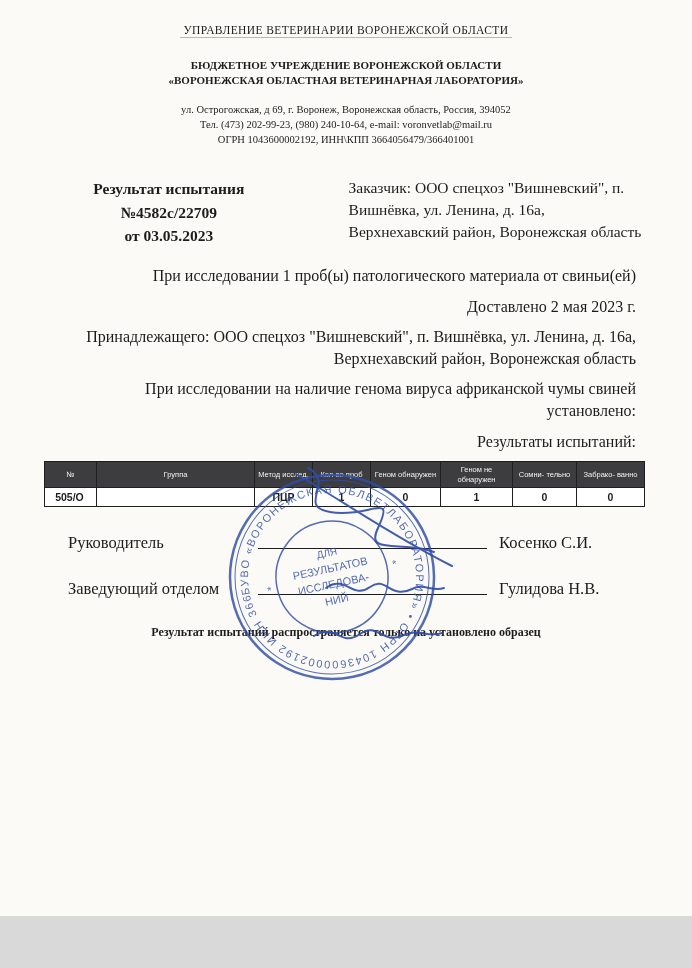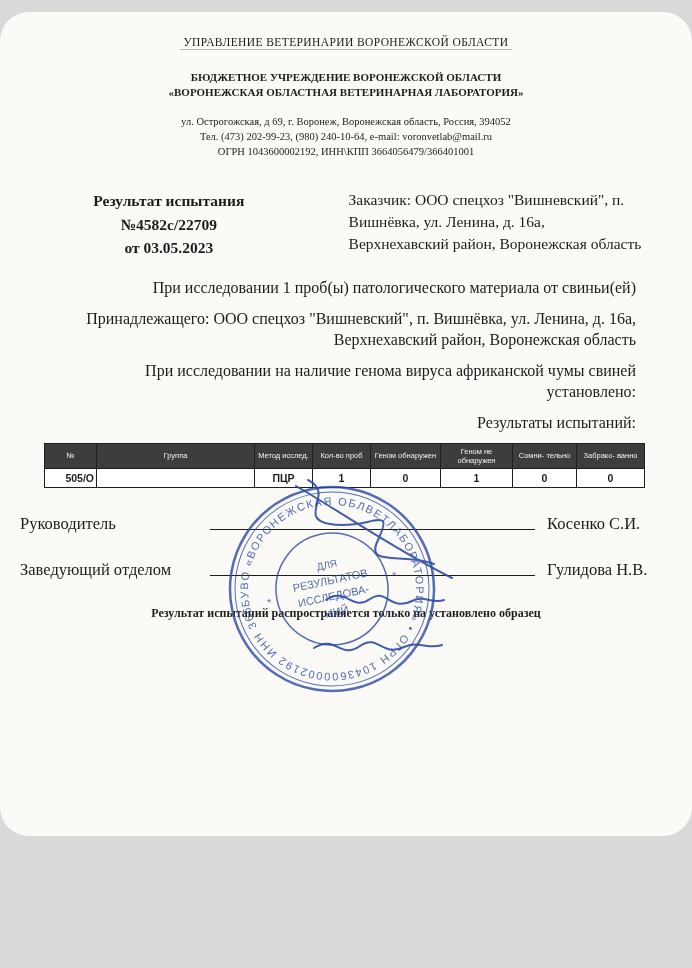--- a/index.html
+++ b/index.html
@@ -1,26 +1,25 @@
 <!DOCTYPE html>
 <html><head>
 <meta charset="utf-8">
 <style>
   * { margin: 0; padding: 0; box-sizing: border-box; }
   html, body { background: #d9d9d9; }
   .page {
     position: relative;
     width: 692px;
-    height: 824px;
-    margin: 12px auto;
+    height: 916px;
+    margin: 0 auto;
     background: #fbfaf7;
     font-family: "Liberation Serif", serif;
     color: #1c1c1c;
     overflow: hidden;
-    border-radius: 29px;
   }
   
   .doc-header { padding-top: 20px; text-align: center; }
   .authority {
     font-size: 11.5px; letter-spacing: 0.4px;
     border-bottom: 1px solid rgba(60,60,60,.35);
     display: inline-block; padding: 0 4px 1px;
   }
   .org { font-weight: bold; font-size: 11px; line-height: 1.35; margin-top: 20px; }
   .addr { font-size: 10.5px; line-height: 1.45; margin-top: 14px; color: #222; }
@@ -43,23 +42,23 @@
   .results-table th {
     background: #3d3d40; color: #f2f2f2;
     font-size: 7.5px; font-weight: normal; line-height: 1.25;
     border: 1px solid #1f1f1f; padding: 3px 1px; text-align: center;
     vertical-align: middle;
   }
   .results-table td {
     border: 1px solid #1f1f1f; background: #fff;
     font-weight: bold; font-size: 10.5px; text-align: center; padding: 3px 2px;
   }
-  .results-table td:first-child { text-align: right; padding-left: 0; }
+  .results-table td:first-child { text-align: center; padding-left: 0; }
   
-  .signatures { padding: 0 20px; margin-top: 26px; }
+  .signatures { padding: 0 68px; margin-top: 26px; }
   .sig-row { display: flex; align-items: flex-end; margin-bottom: 26px; font-size: 16.5px; }
   .sig-role { width: 190px; }
   .sig-line { flex: 1; border-bottom: 1.5px solid #1c1c1c; height: 2px; margin: 0 12px 4px 0; }
   .sig-name { width: 125px; }
   
   .footer-note { text-align: center; margin-top: 10px; font-weight: bold; font-size: 12px; }
   
   .ink-overlay {
     position: absolute; left: 0; top: 0; width: 692px; height: 968px;
     pointer-events: none;
@@ -88,20 +87,21 @@
     <div class="result-left">
       <div>Результат испытания</div>
       <div>№4582с/22709</div>
       <div>от 03.05.2023</div>
     </div>
     <div class="customer">Заказчик: ООО спецхоз "Вишневский", п. Вишнёвка, ул. Ленина, д. 16а, Верхнехавский район, Воронежская область</div>
   </div>
 
   <div class="body-text">
     <p>При исследовании 1 проб(ы) патологического материала от свиньи(ей)</p>
+    <p>Доставлено 2 мая 2023 г.</p>
     <p>Принадлежащего: ООО спецхоз "Вишневский", п. Вишнёвка, ул. Ленина, д. 16а, Верхнехавский район, Воронежская область</p>
     <p>При исследовании на наличие генома вируса африканской чумы свиней установлено:</p>
     <p>Результаты испытаний:</p>
   </div>
 
   <table class="results-table">
     <colgroup>
       <col style="width:52px">
         <col style="width:158px">
         <col style="width:58px">

